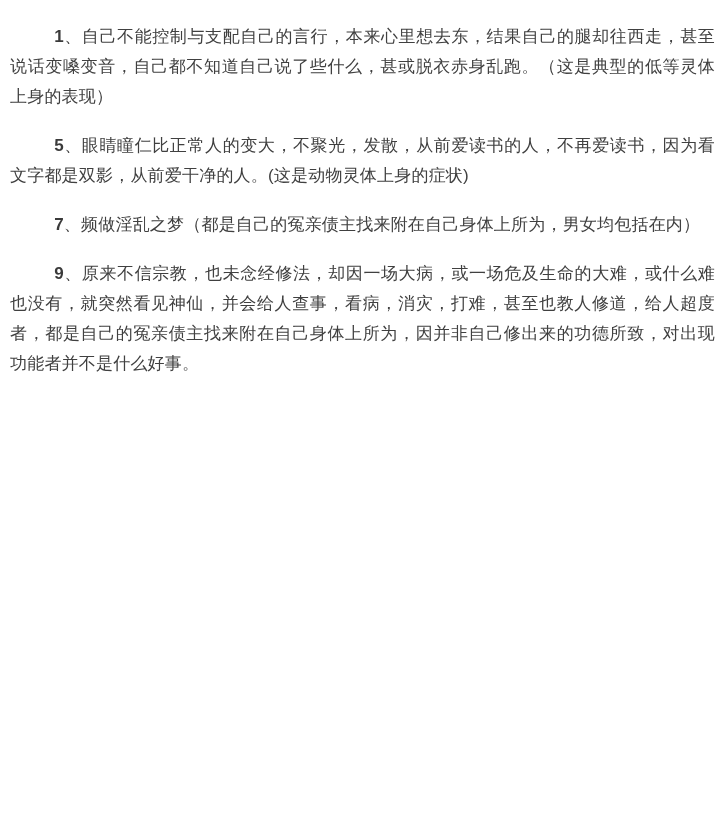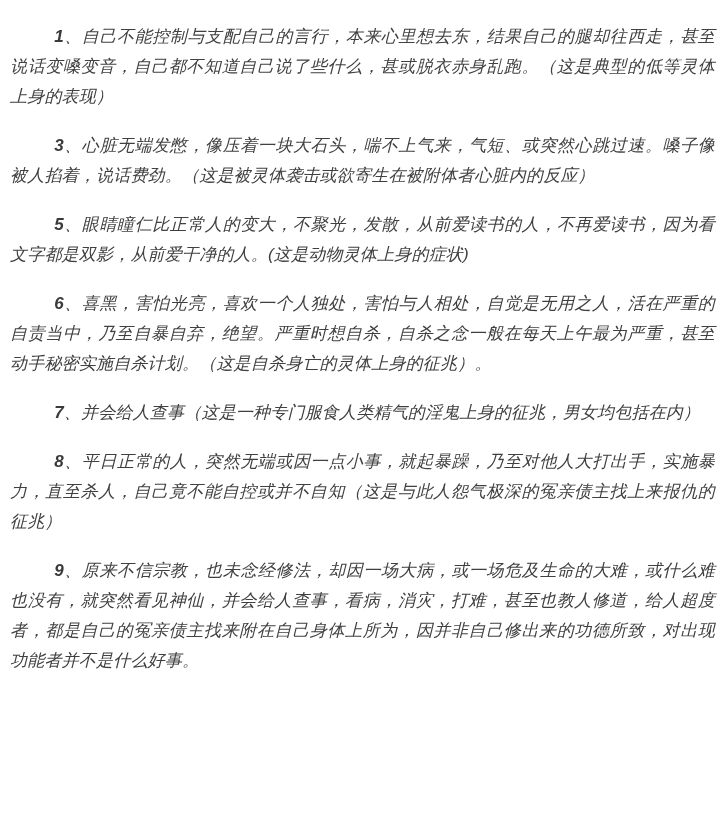--- a/index.html
+++ b/index.html
@@ -19,39 +19,35 @@
     padding: 22px 10px 0 10px;
     color: #404040;
     font-size: 17px;
     line-height: 30px;
     text-align: justify;
     letter-spacing: 0.2px;
   }
   .para {
     margin: 0 0 19px 0;
     text-indent: 2.6em;
-    font-style: italic;
   }
   .para .num {
     font-weight: bold;
     color: #3a3a3a;
   }
 </style>
 </head>
 <body>
 
 <main class="article">
   <p class="para"><strong class="num">1</strong><span>、自己不能控制与支配自己的言行，本来心里想去东，结果自己的腿却往西走，甚至说话变嗓变音，自己都不知道自己说了些什么，甚或脱衣赤身乱跑。（这是典型的低等灵体上身的表现）</span></p>
 
 
-  <p class="para"><strong class="num">3</strong><span>、心脏无端发憋，像压着一块大石头，喘不上气来，气短、或突然心跳过速。嗓子像被人掐着，说话费劲。（这是被灵体袭击或欲寄生在被附体者心脏内的反应）</span></p>
 
 
   <p class="para"><strong class="num">5</strong><span>、眼睛瞳仁比正常人的变大，不聚光，发散，从前爱读书的人，不再爱读书，因为看文字都是双影，从前爱干净的人。(这是动物灵体上身的症状)</span></p>
 
-  <p class="para"><strong class="num">6</strong><span>、喜黑，害怕光亮，喜欢一个人独处，害怕与人相处，自觉是无用之人，活在严重的自责当中，乃至自暴自弃，绝望。严重时想自杀，自杀之念一般在每天上午最为严重，甚至动手秘密实施自杀计划。（这是自杀身亡的灵体上身的征兆）。</span></p>
 
-  <p class="para"><strong class="num">7</strong><span>、并会给人查事（这是一种专门服食人类精气的淫鬼上身的征兆，男女均包括在内）</span></p>
+  <p class="para"><strong class="num">7</strong><span>、频做淫乱之梦（都是自己的冤亲债主找来附在自己身体上所为，男女均包括在内）</span></p>
 
-  <p class="para"><strong class="num">8</strong><span>、平日正常的人，突然无端或因一点小事，就起暴躁，乃至对他人大打出手，实施暴力，直至杀人，自己竟不能自控或并不自知（这是与此人怨气极深的冤亲债主找上来报仇的征兆）</span></p>
 
   <p class="para"><strong class="num">9</strong><span>、原来不信宗教，也未念经修法，却因一场大病，或一场危及生命的大难，或什么难也没有，就突然看见神仙，并会给人查事，看病，消灾，打难，甚至也教人修道，给人超度者，都是自己的冤亲债主找来附在自己身体上所为，因并非自己修出来的功德所致，对出现功能者并不是什么好事。</span></p>
 </main>
 
 </body></html>

